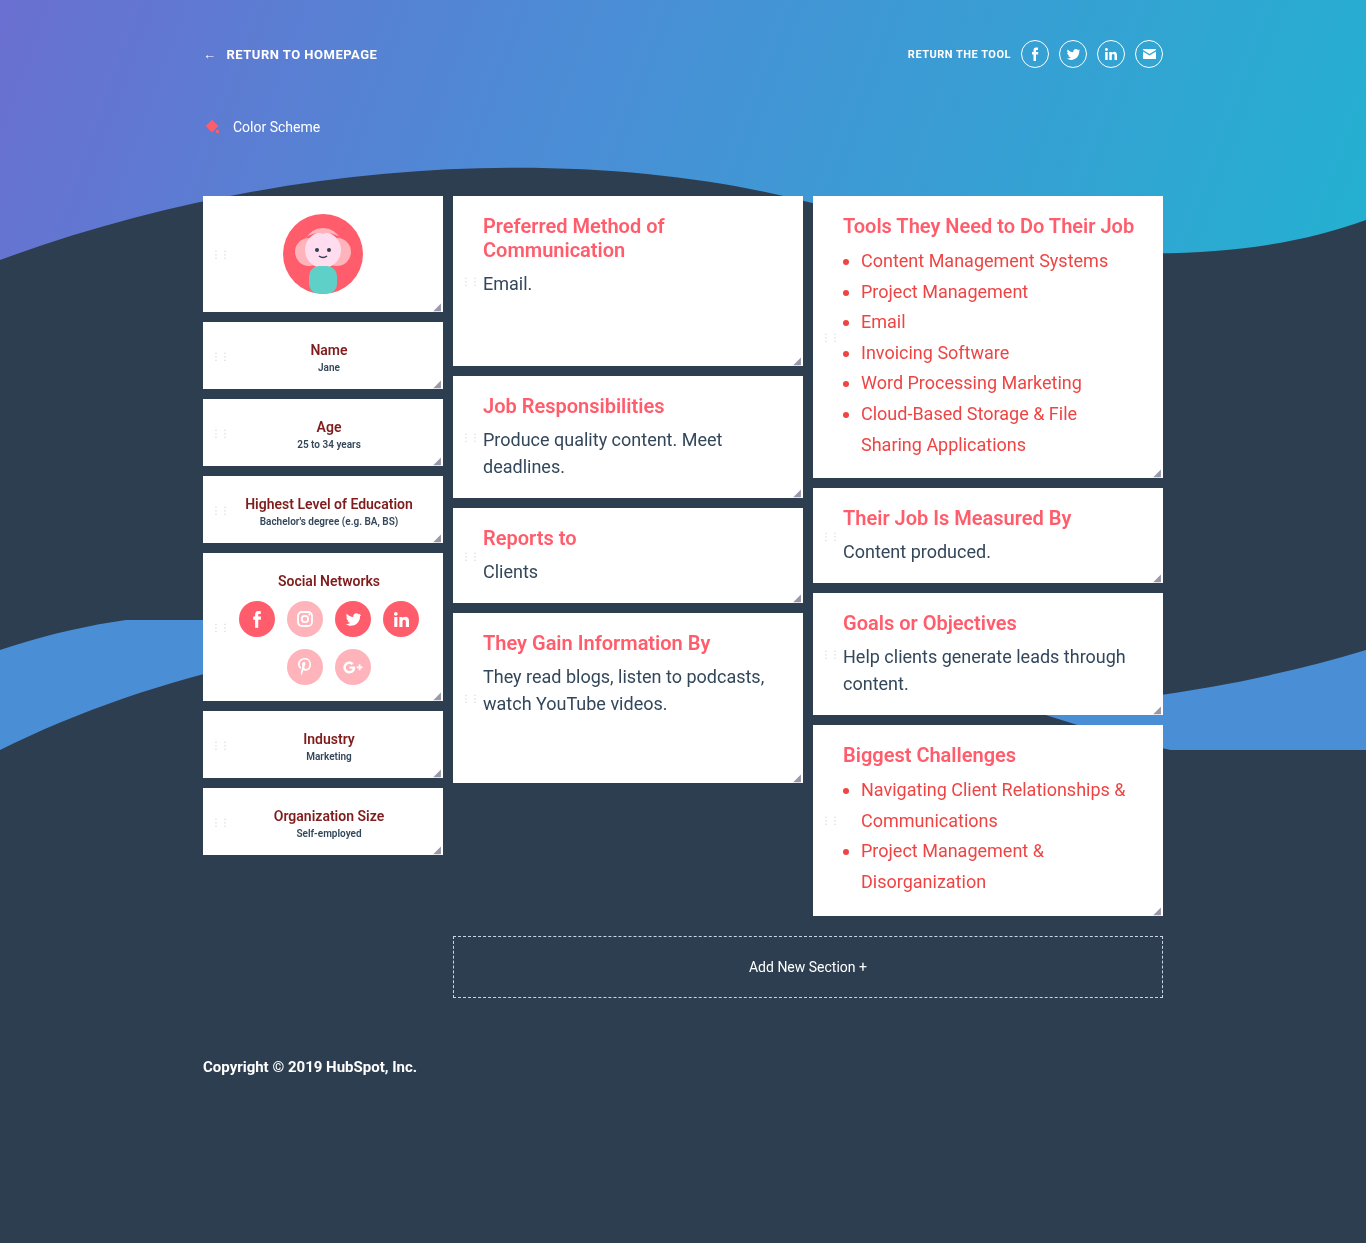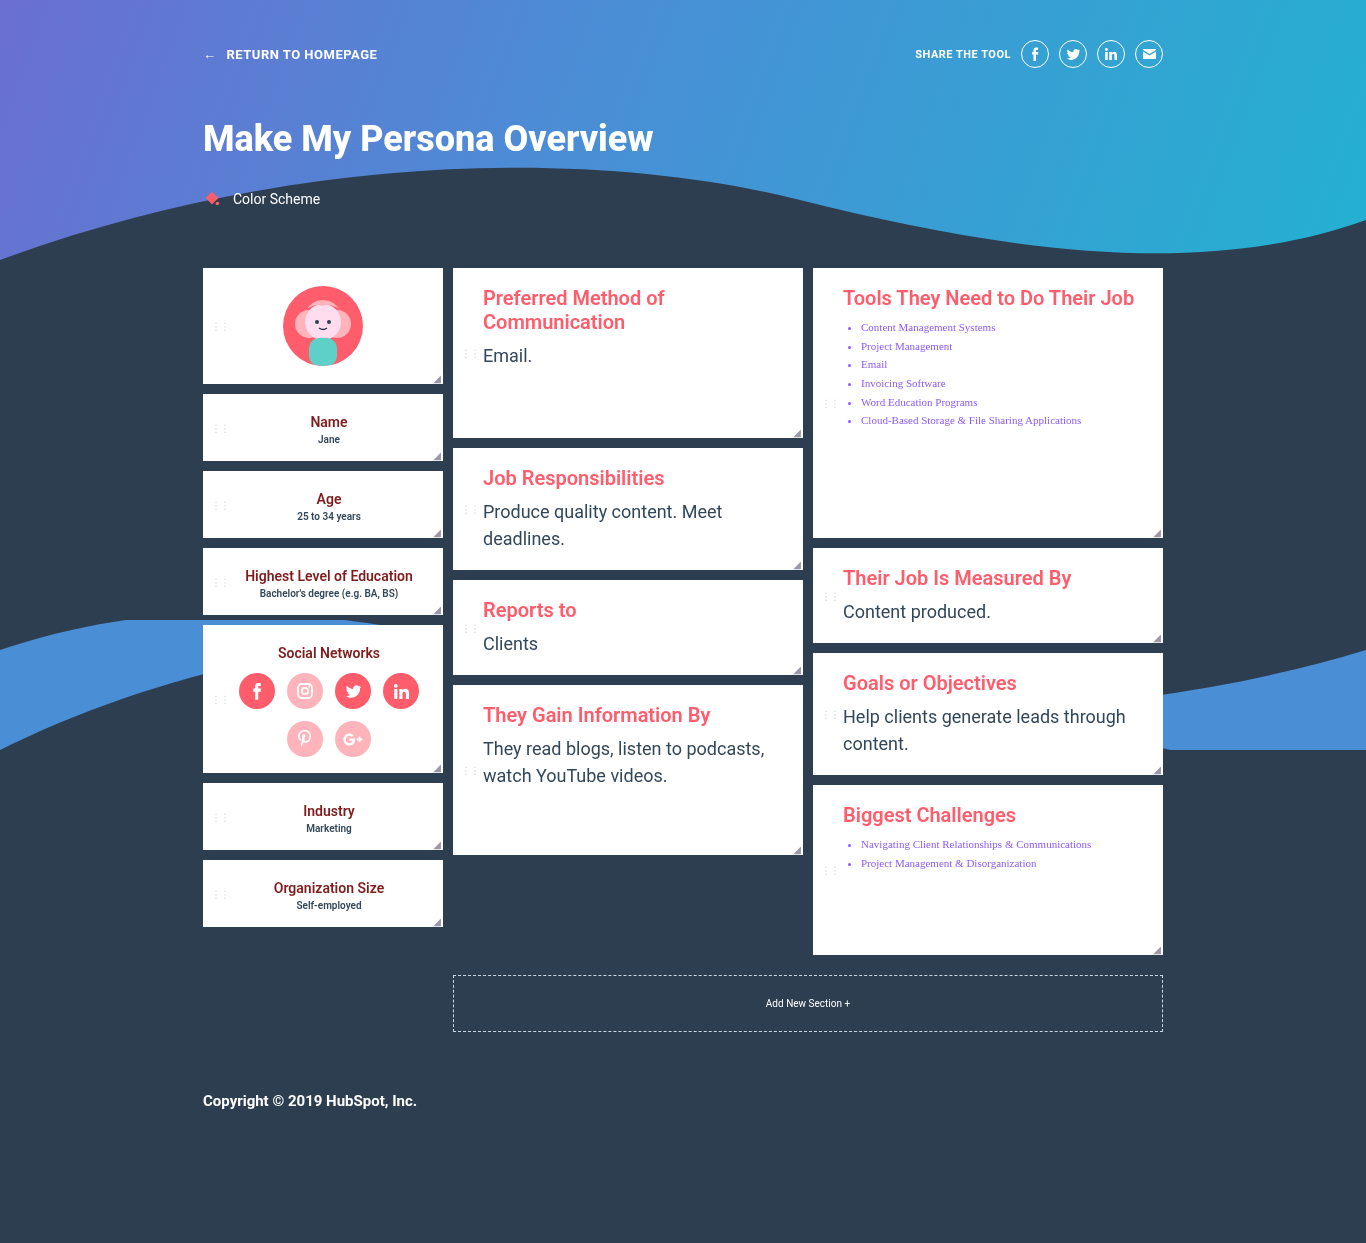--- a/index.html
+++ b/index.html
@@ -36,25 +36,25 @@
 .side-value-ellipsis { white-space: nowrap; overflow: hidden; }
 .avatar-card { padding: 18px 10px; }
 .avatar { width: 80px; height: 80px; border-radius: 50%; background: #ff5c6c; margin: 0 auto; display: flex; align-items: flex-end; justify-content: center; overflow: hidden; }
 .social-row { display: flex; justify-content: center; gap: 12px; margin-top: 12px; flex-wrap: wrap; }
 .social-circle { width: 36px; height: 36px; border-radius: 50%; display: flex; align-items: center; justify-content: center; }
 .social-on { background: #ff5c6c; }
 .social-off { background: #ffb3ba; }
 .social-circle svg { fill: #fff; }
 .body-text { font-size: 18px; color: #33475b; line-height: 1.5; }
 .card ul { padding-left: 18px; }
-.card ul li { font-size: 11px; color: #8b5cf6; line-height: 1.7; font-family: Liberation Serif, serif; }
+.card ul li { font-size: 18px; color: #ef4444; line-height: 1.7; }
 .tall-1 { min-height: 170px; }
 .tall-2 { min-height: 270px; }
 .tall-3 { min-height: 170px; }
-.add-section { border: 1px dashed #cbd6e2; color: #fff; text-align: center; padding: 22px; font-size: 10px; cursor: pointer; margin-top: 10px; grid-column: 2 / 4; }
+.add-section { border: 1px dashed #cbd6e2; color: #fff; text-align: center; padding: 22px; font-size: 14px; cursor: pointer; margin-top: 10px; grid-column: 2 / 4; }
 .footer { text-align: left; color: #fff; font-size: 15px; font-weight: 700; margin-top: 60px; }
 </style>
 </head>
 <body>
 
 <div class="bg-gradient"></div>
 <div class="bg-wave1">
 <svg viewBox="0 0 1366 480" preserveAspectRatio="none">
       <path d="M0,120 C300,10 600,10 800,60 C1000,110 1200,140 1366,80 L1366,480 L0,480 Z" fill="#2d3e50"></path>
     </svg>
@@ -68,21 +68,21 @@
 </div>
 
 <div class="container">
 
 <div class="topbar">
   <div class="return-link">
     <span>←</span>
     <span>RETURN TO HOMEPAGE</span>
   </div>
   <div class="share-wrap">
-    <span class="share-label">SHARE THE TOOL</span>
+    <span class="share-label">RETURN THE TOOL</span>
     <div class="share-icon">
           <svg width="8" height="14" viewBox="0 0 8 14">
             <path d="M5 5V3.5C5 3 5.4 3 5.6 3H7V0.5H5C3 0.5 2.5 2 2.5 3.5V5H1V7.5H2.5V14H5V7.5H7L7.3 5H5Z"></path>
           </svg>
         </div>
     <div class="share-icon">
           <svg width="14" height="11" viewBox="0 0 14 11">
             <path d="M14 1.3c-.5.2-1 .4-1.6.4.6-.3 1-.9 1.2-1.5-.5.3-1.1.5-1.7.7C11.4.3 10.7 0 9.9 0 8.4 0 7.2 1.2 7.2 2.7c0 .2 0 .4.1.6C5 3.2 3 2.1 1.6.5c-.2.4-.4.9-.4 1.4 0 .9.5 1.8 1.2 2.2-.4 0-.9-.1-1.2-.3 0 1.3.9 2.4 2.2 2.7-.2.1-.5.1-.7.1-.2 0-.3 0-.5-.1.4 1.1 1.4 1.9 2.6 1.9-1 .7-2.2 1.2-3.5 1.2H.7c1.3.8 2.8 1.3 4.4 1.3 5.3 0 8.1-4.4 8.1-8.1v-.4c.6-.4 1-.9 1.4-1.5"></path>
           </svg>
         </div>
@@ -92,21 +92,20 @@
           </svg>
         </div>
     <div class="share-icon">
           <svg width="13" height="10" viewBox="0 0 13 10">
             <path d="M0 0v1l6.5 4L13 1V0H0zm0 2.5V10h13V2.5L6.5 6.5 0 2.5z"></path>
           </svg>
         </div>
   </div>
 </div>
 
-<h1 class="page-title">Make My Persona Overview</h1>
 
 <div class="toolbar">
   <div class="color-scheme">
     <svg class="color-icon" viewBox="0 0 20 20">
           <path d="M10 2L3 9l7 7 7-7-7-7zm-5 7h10l-5-5-5 5z" fill="#ff5c6c"></path>
           <circle cx="16" cy="15" r="2" fill="#ff5c6c"></circle>
         </svg>
     <span>Color Scheme</span>
   </div>
 </div>
@@ -230,21 +229,21 @@
 
   <div class="col">
     <div class="card tall-2">
       <span class="card-drag">⋮⋮</span>
       <div class="card-title">Tools They Need to Do Their Job</div>
       <ul id="tools-list">
             <li>Content Management Systems</li>
             <li>Project Management</li>
             <li>Email</li>
             <li>Invoicing Software</li>
-            <li>Word Education Programs</li>
+            <li>Word Processing Marketing</li>
             <li>Cloud-Based Storage &amp; File Sharing Applications</li>
           </ul>
       <span class="card-resize">◢</span>
     </div>
     <div class="card">
       <span class="card-drag">⋮⋮</span>
       <div class="card-title">Their Job Is Measured By</div>
       <div class="body-text">Content produced.</div>
       <span class="card-resize">◢</span>
     </div>

